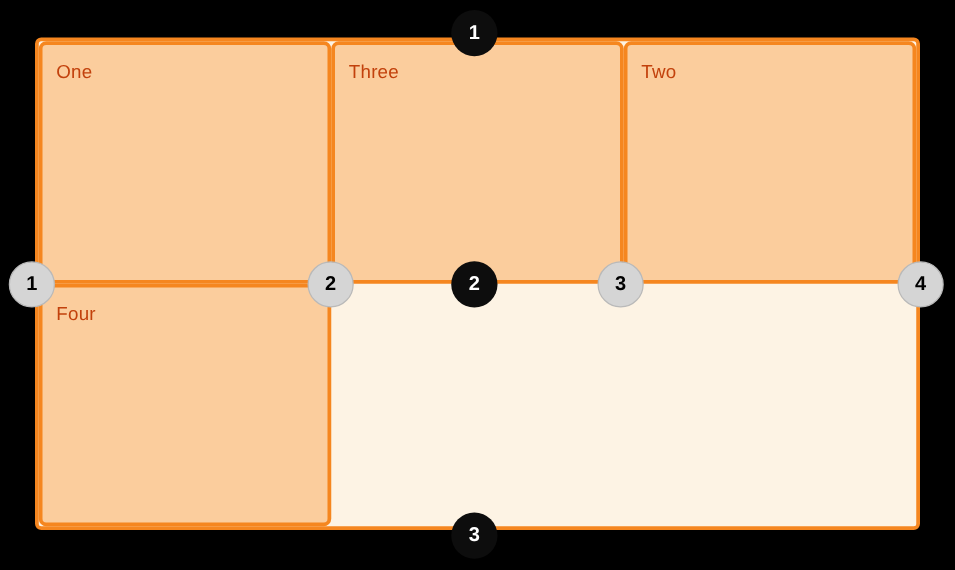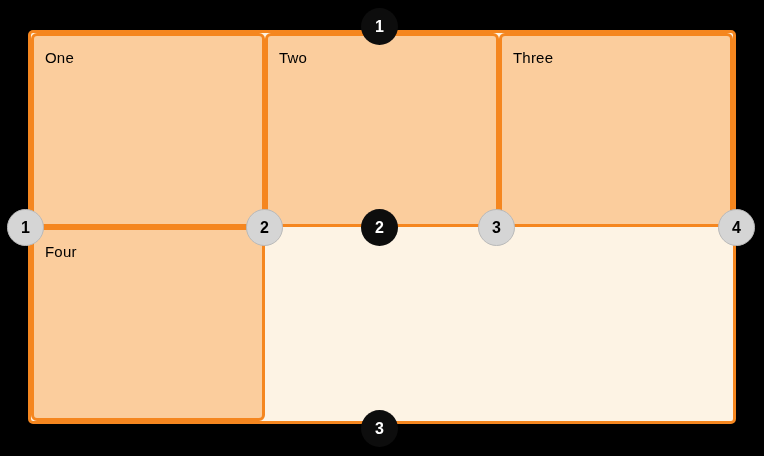--- a/index.html
+++ b/index.html
@@ -37,21 +37,21 @@
     background: #fbcd9d;
     border: 3px solid #f5861f;
     border-radius: 6px;
     padding: 13px 11px;
   }
   .cell.empty {
     background: transparent;
     border: none;
   }
   .cell-label {
-    color: #000000;
+    color: #c2410c;
     font-size: 15px;
     letter-spacing: 0.2px;
   }
   .badge {
     position: absolute;
     width: 37px;
     height: 37px;
     border-radius: 50%;
     display: flex;
     align-items: center;
@@ -82,24 +82,24 @@
 </style>
 </head>
 <body>
 
 <div class="grid-container">
   <div class="grid">
     <div class="cell">
       <span class="cell-label">One</span>
     </div>
     <div class="cell">
-      <span class="cell-label">Two</span>
+      <span class="cell-label">Three</span>
     </div>
     <div class="cell">
-      <span class="cell-label">Three</span>
+      <span class="cell-label">Two</span>
     </div>
     <div class="cell">
       <span class="cell-label">Four</span>
     </div>
     <div class="cell empty">
       <span class="cell-label"></span>
     </div>
   </div>
 </div>
 

